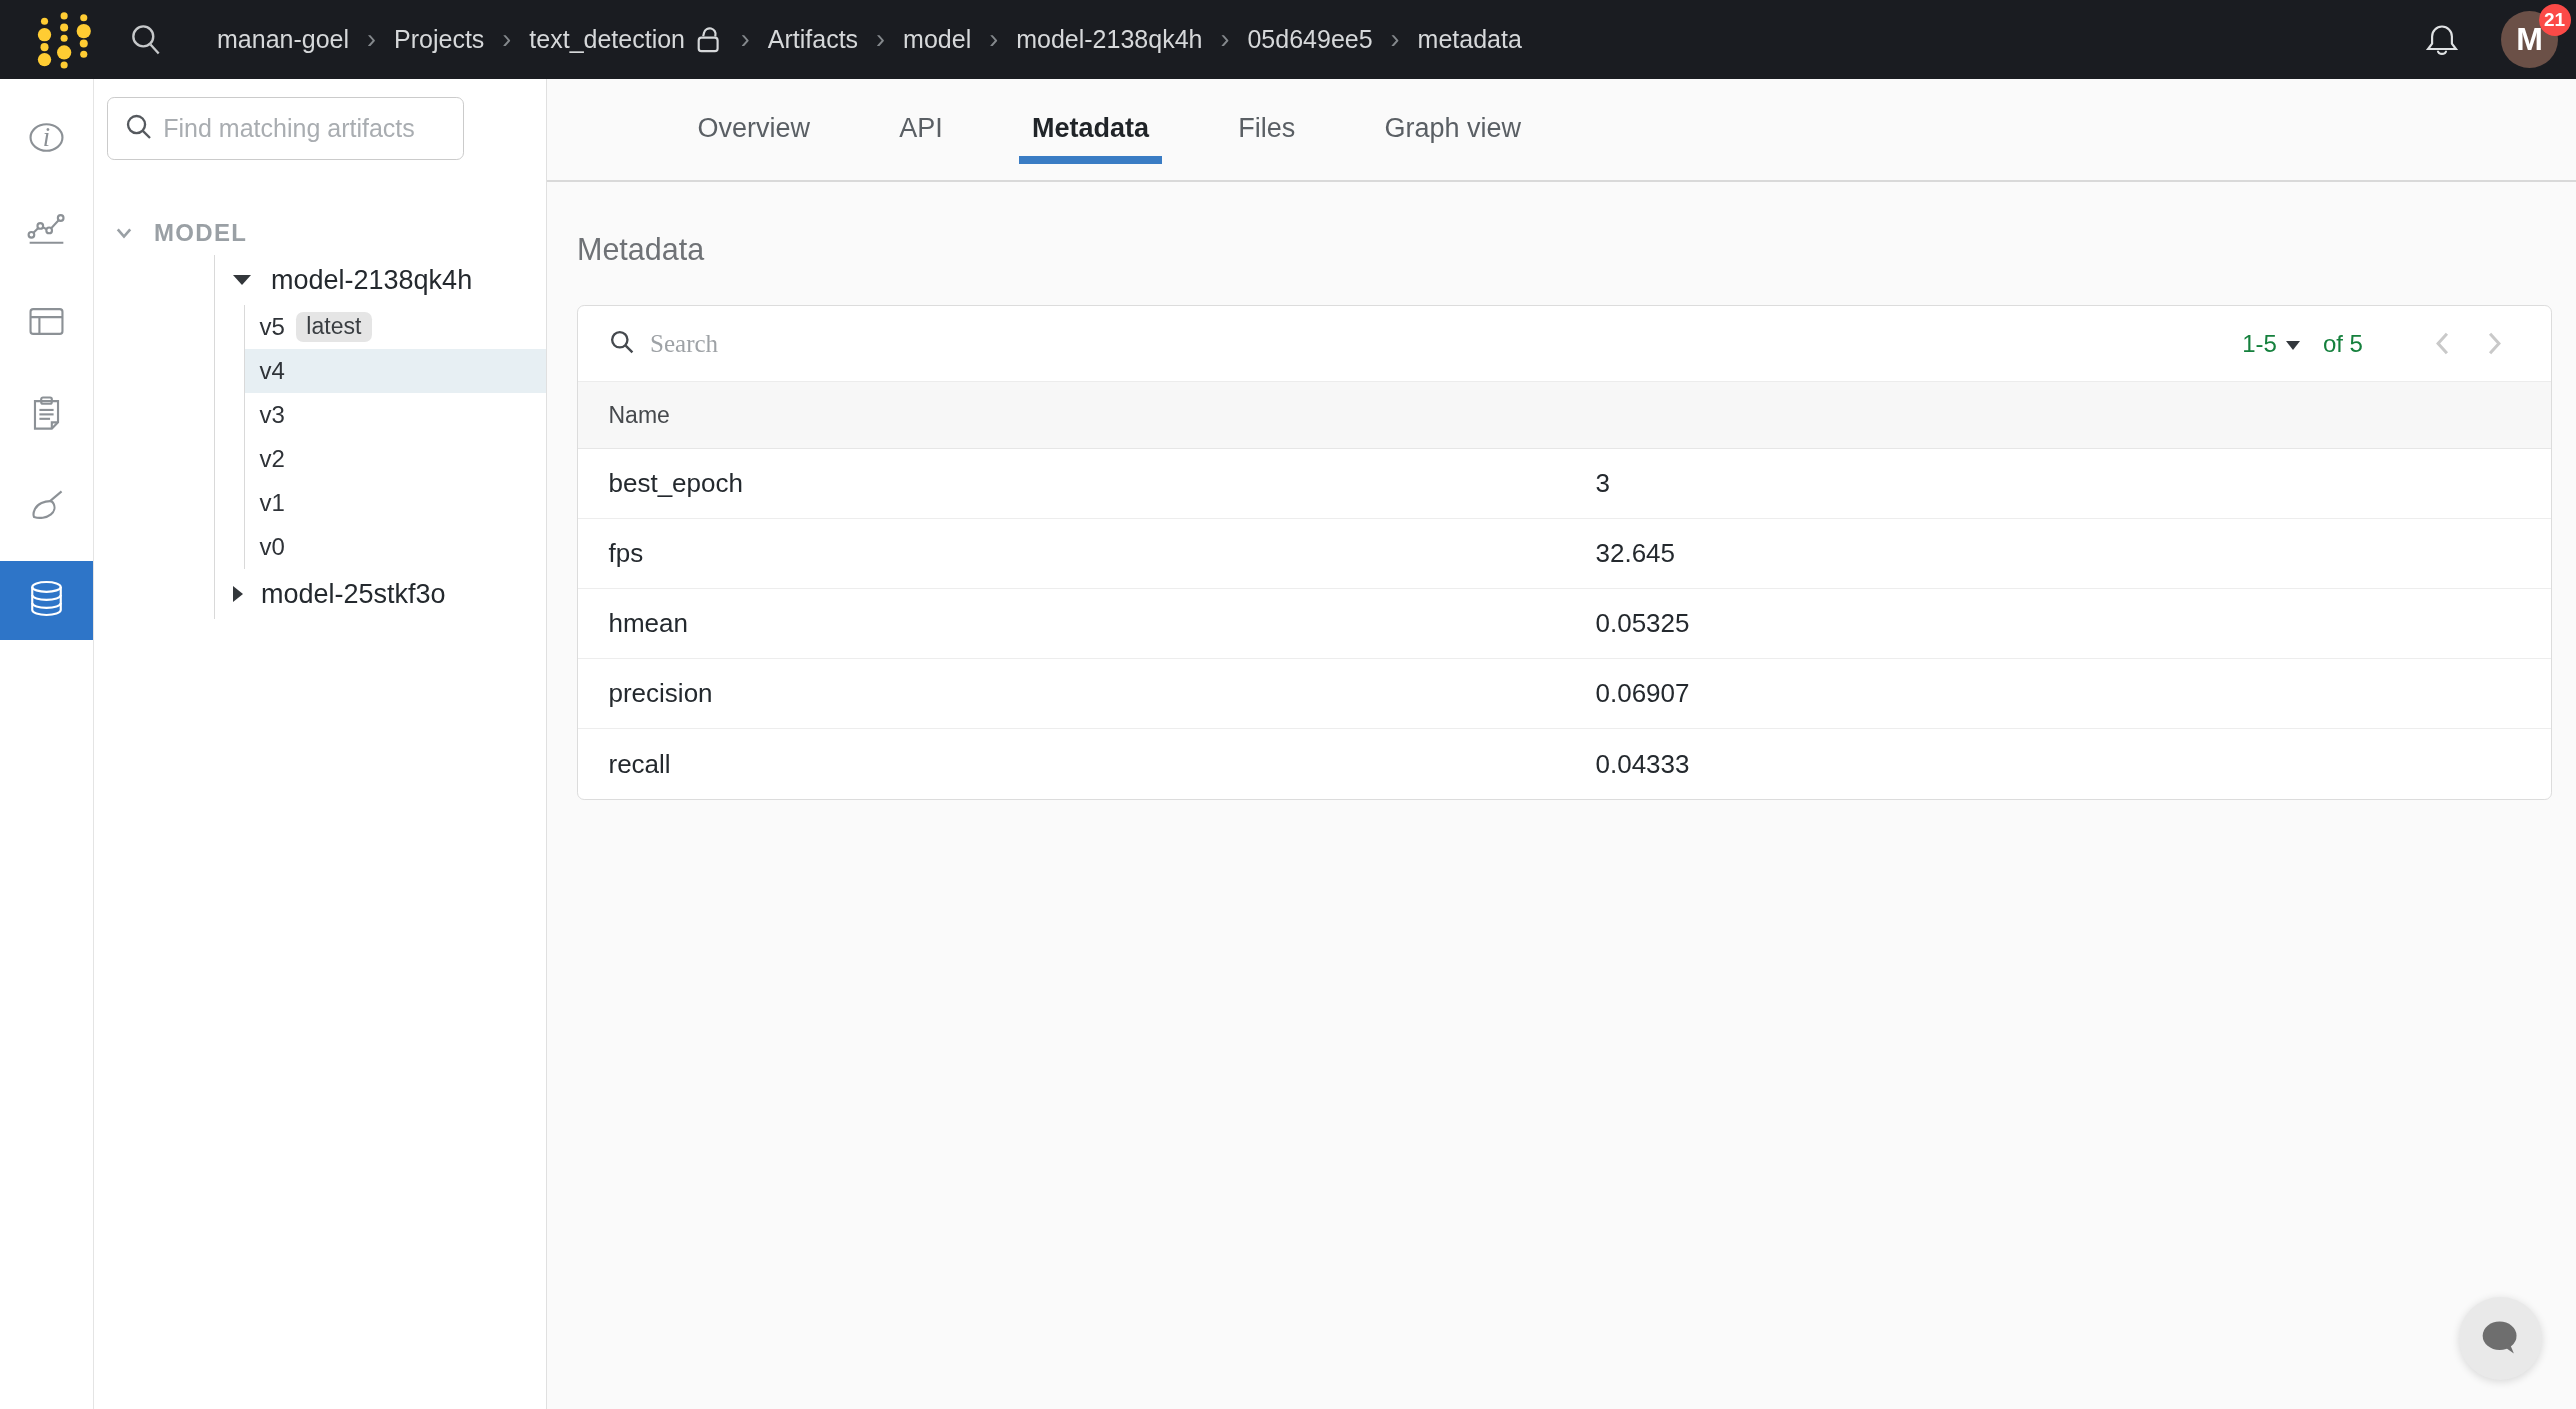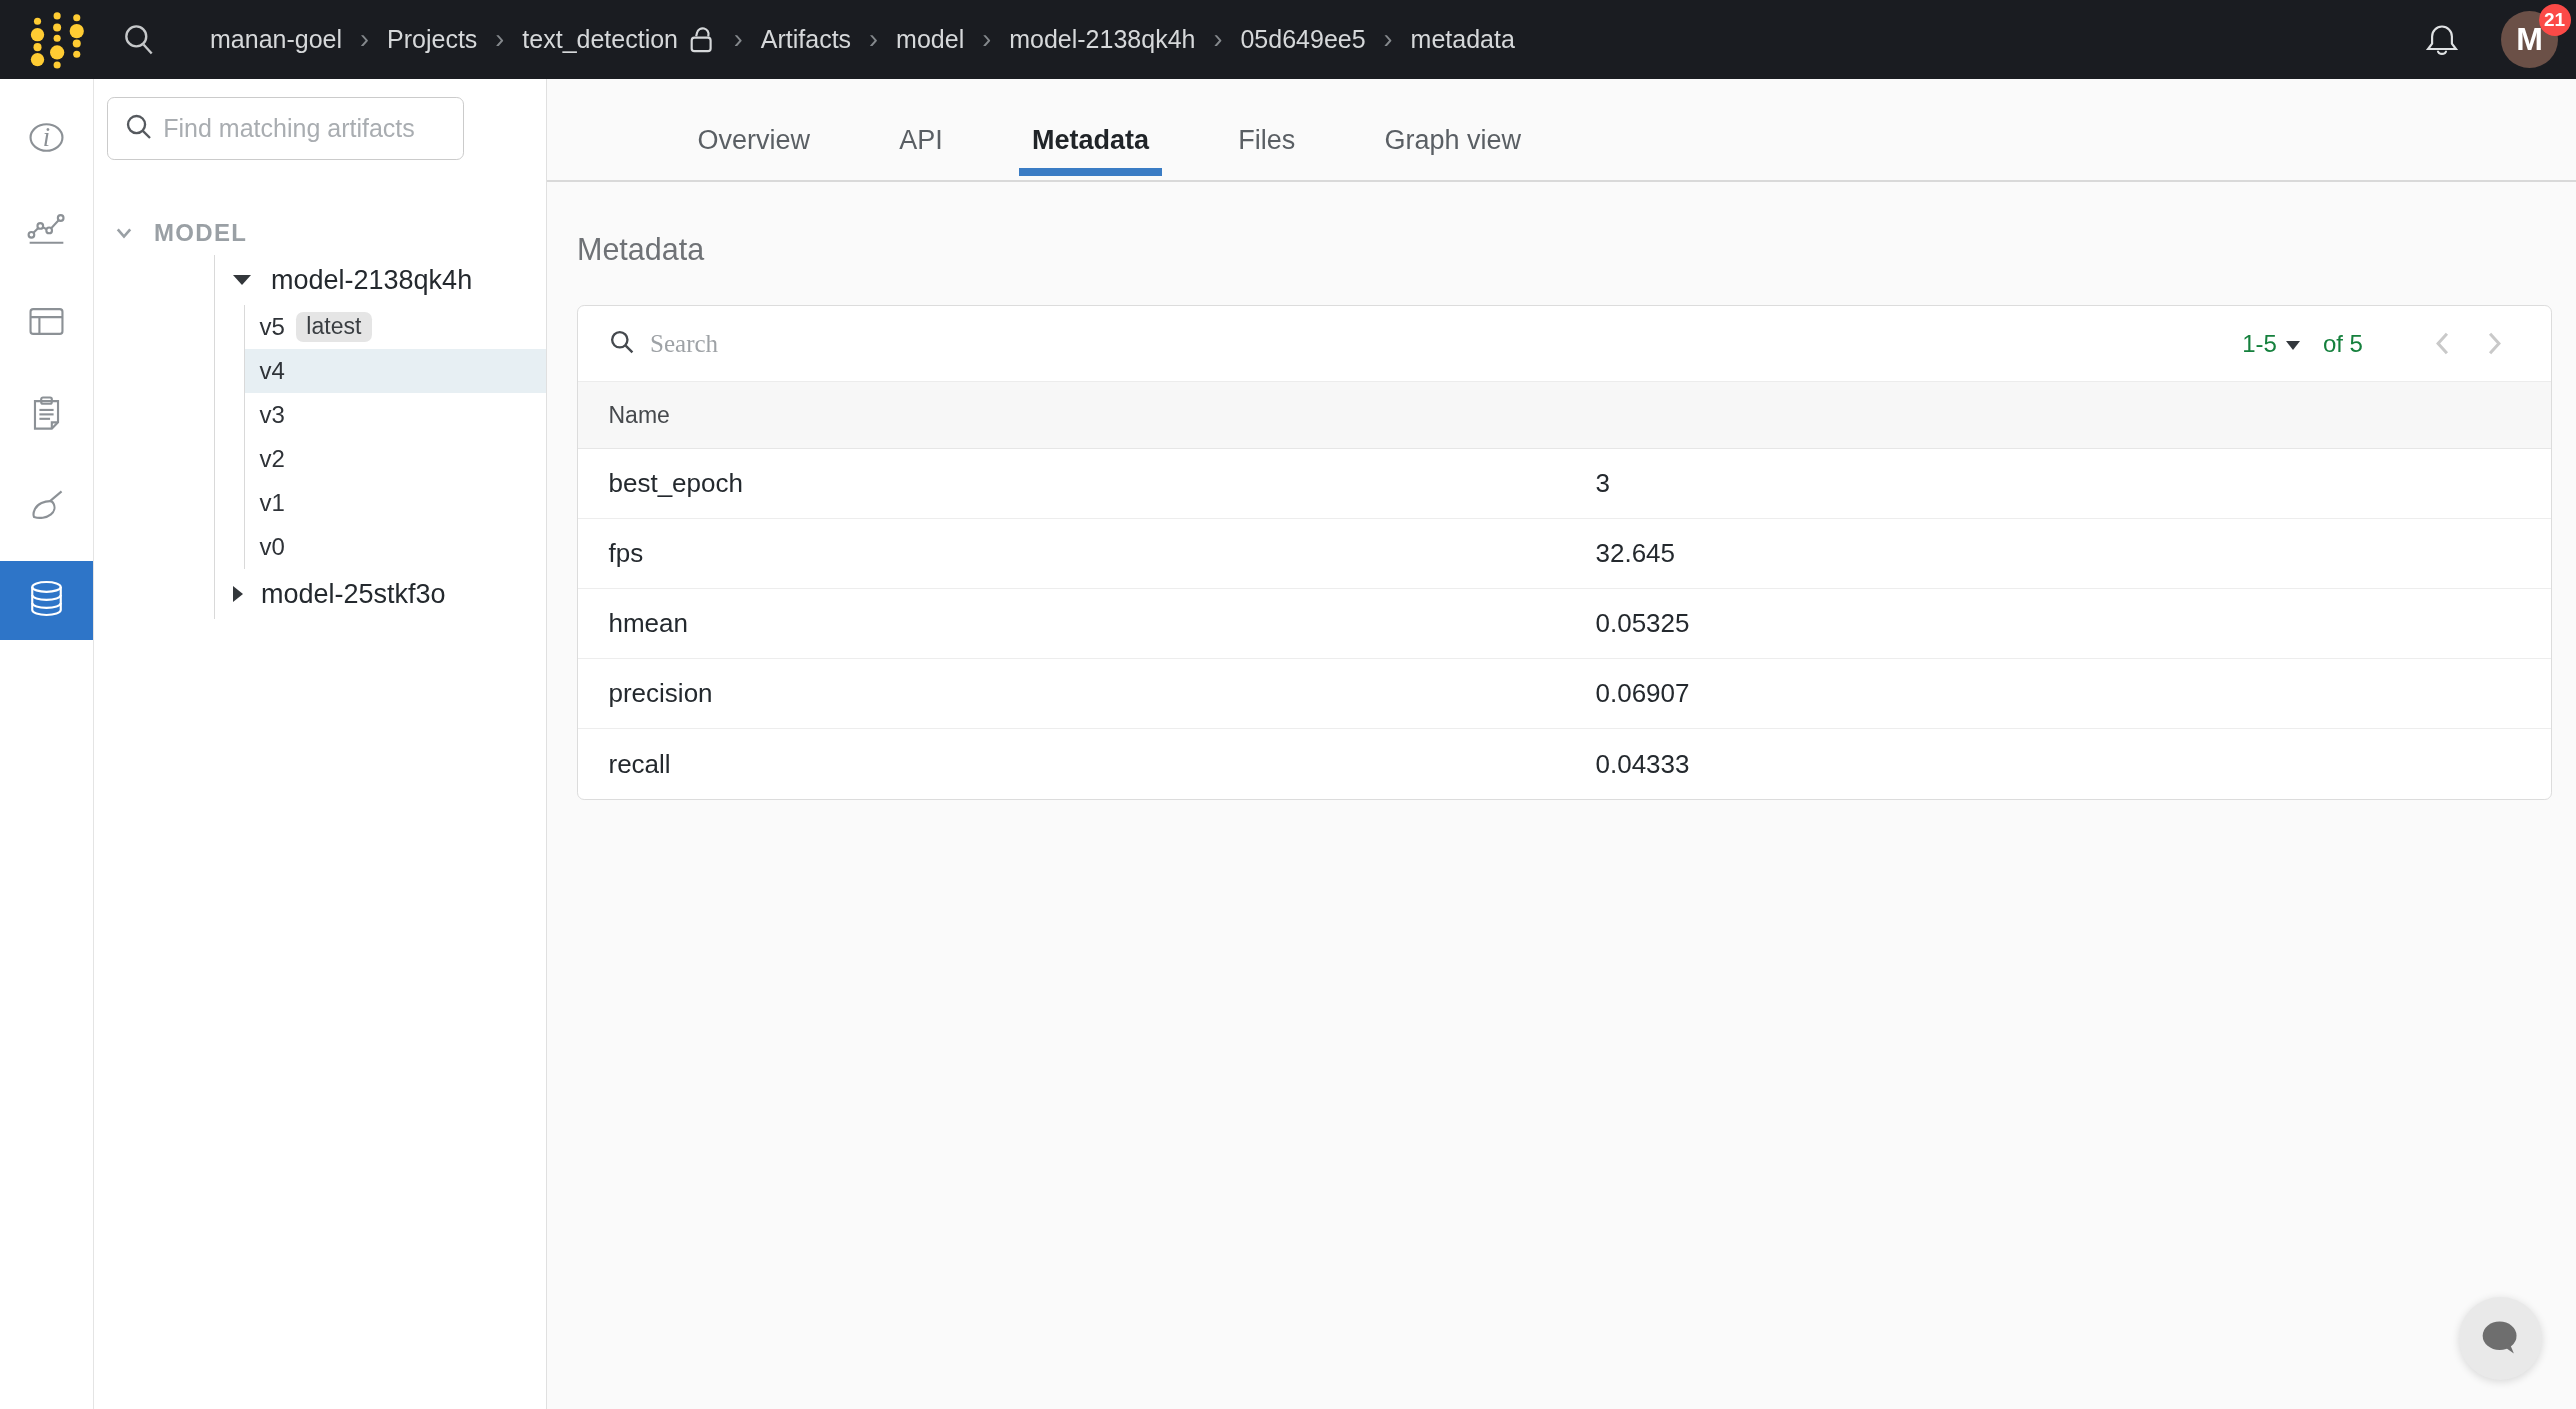--- a/index.html
+++ b/index.html
@@ -6,21 +6,21 @@
   html,body { margin:0; padding:0; }
   body {
     width:2576px; height:1410px; overflow:hidden;
     font-family:"Liberation Sans","DejaVu Sans",sans-serif;
     background:#fafafa; color:#24292e;
   }
 
   
   .topbar {
     height:79px; background:#1a1c21; display:flex; align-items:center;
-    padding:0 0 0 7px; position:relative; z-index:5;text-align:right;
+    padding:0 0 0 14px; position:relative; z-index:5;text-align:right;
   }
   .logo { width:86px; height:66px; flex:0 0 auto; cursor:pointer; }
   .topbar-search { margin-left:27px; flex:0 0 auto; cursor:pointer; display:flex; }
   .breadcrumb { display:flex; align-items:center; margin-left:52px; font-size:25px; }
   .crumb { color:#d6d8da; cursor:pointer; white-space:nowrap; }
   .crumb-sep { color:#84888c; margin:0 18px; font-size:27px; }
   .crumb-lock { margin-left:10.8px; display:inline-flex; vertical-align:-3.6px; }
   .topbar-right { margin-left:auto; display:flex; align-items:center; }
   .bell { margin-right:41px; cursor:pointer; display:flex; }
   .avatar-wrap { position:relative; margin-right:18px; cursor:pointer; }
@@ -92,21 +92,21 @@
     padding:2.7px 10.8px 4.5px; font-size:23px; line-height:1;
   }
 
   
   .main { flex:1 1 auto; display:flex; flex-direction:column; background:#fafafa; min-width:0; }
   .tab-bar {
     height:103px; border-bottom:2.7px solid #d9d9d9; background:#fafafa;
     display:flex; align-items:stretch; padding-left:106px;
   }
   .tab {
-    display:flex; align-items:flex-end; padding:0 12.6px 20px; margin:4px 32px;
+    display:flex; align-items:flex-end; padding:0 12.6px 20px; margin:16px 32px;
     font-size:27px; color:#5a5f64; cursor:pointer; position:relative; white-space:nowrap;
   }
   .tab.active { color:#202428; font-weight:700; }
   .tab.active::after {
     content:""; position:absolute; left:0; right:0; bottom:0; height:8px; background:#3a7cc4;
   }
 
   .content { padding:50px 23px 0 30px; flex:1 1 auto; }
   .page-title { font-size:30.5px; color:#6f7276; font-weight:400; margin:0 0 38px 0; }
 

